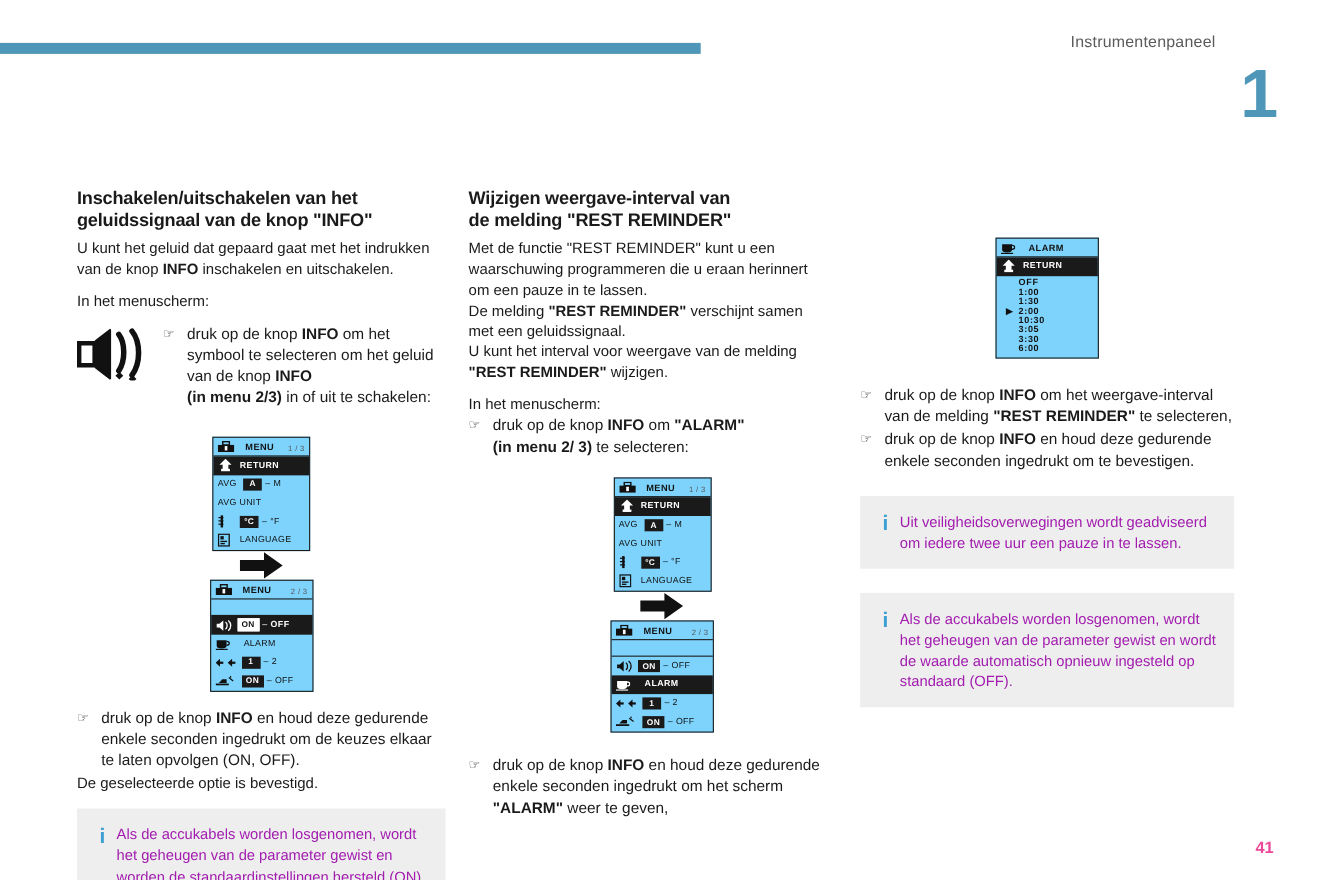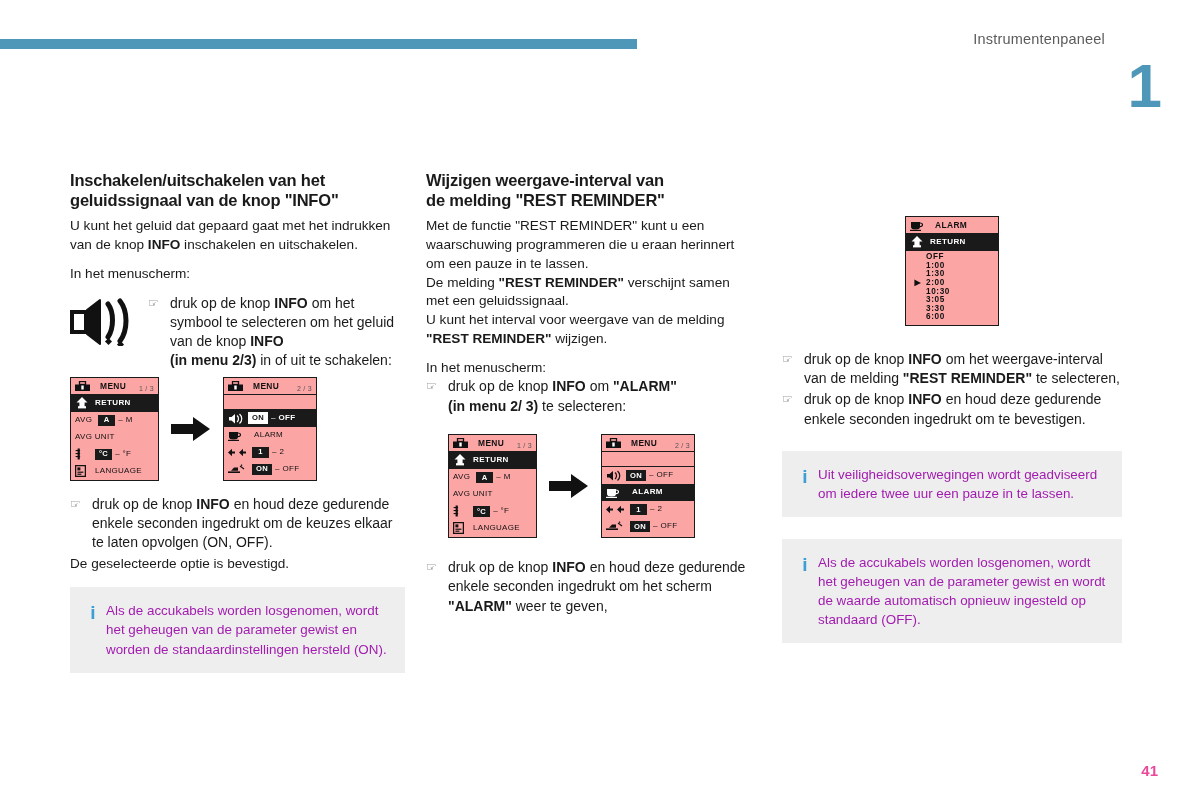--- a/index.html
+++ b/index.html
@@ -110,33 +110,35 @@
     flex: 0 0 78px;
     padding-top: 4px;
   }
 
   
   .speaker-icon { display: block; }
 
   
   .screens-row {
     display: flex;
-    margin: 4px 0 0 0;
+    align-items: center;
+    margin: 24px 0 0 0;
+    flex-direction: column;
   }
   .arrow-gap {
     flex: 0 0 auto;
     display: flex;
     align-items: center;
     justify-content: center;
     padding: 0 12px;
   }
 
   .lcd {
     border: 1.4px solid #1a1a1a;
-    background: #fca5a5;
+    background: #7dd3fc;
     width: 89px;
     box-sizing: border-box;
     font-size: 7.6px;
     font-family: "Liberation Sans", sans-serif;
     color: #111;
     line-height: 1;
   }
   .lcd.wide { width: 94px; }
 
   .lcd-row {

